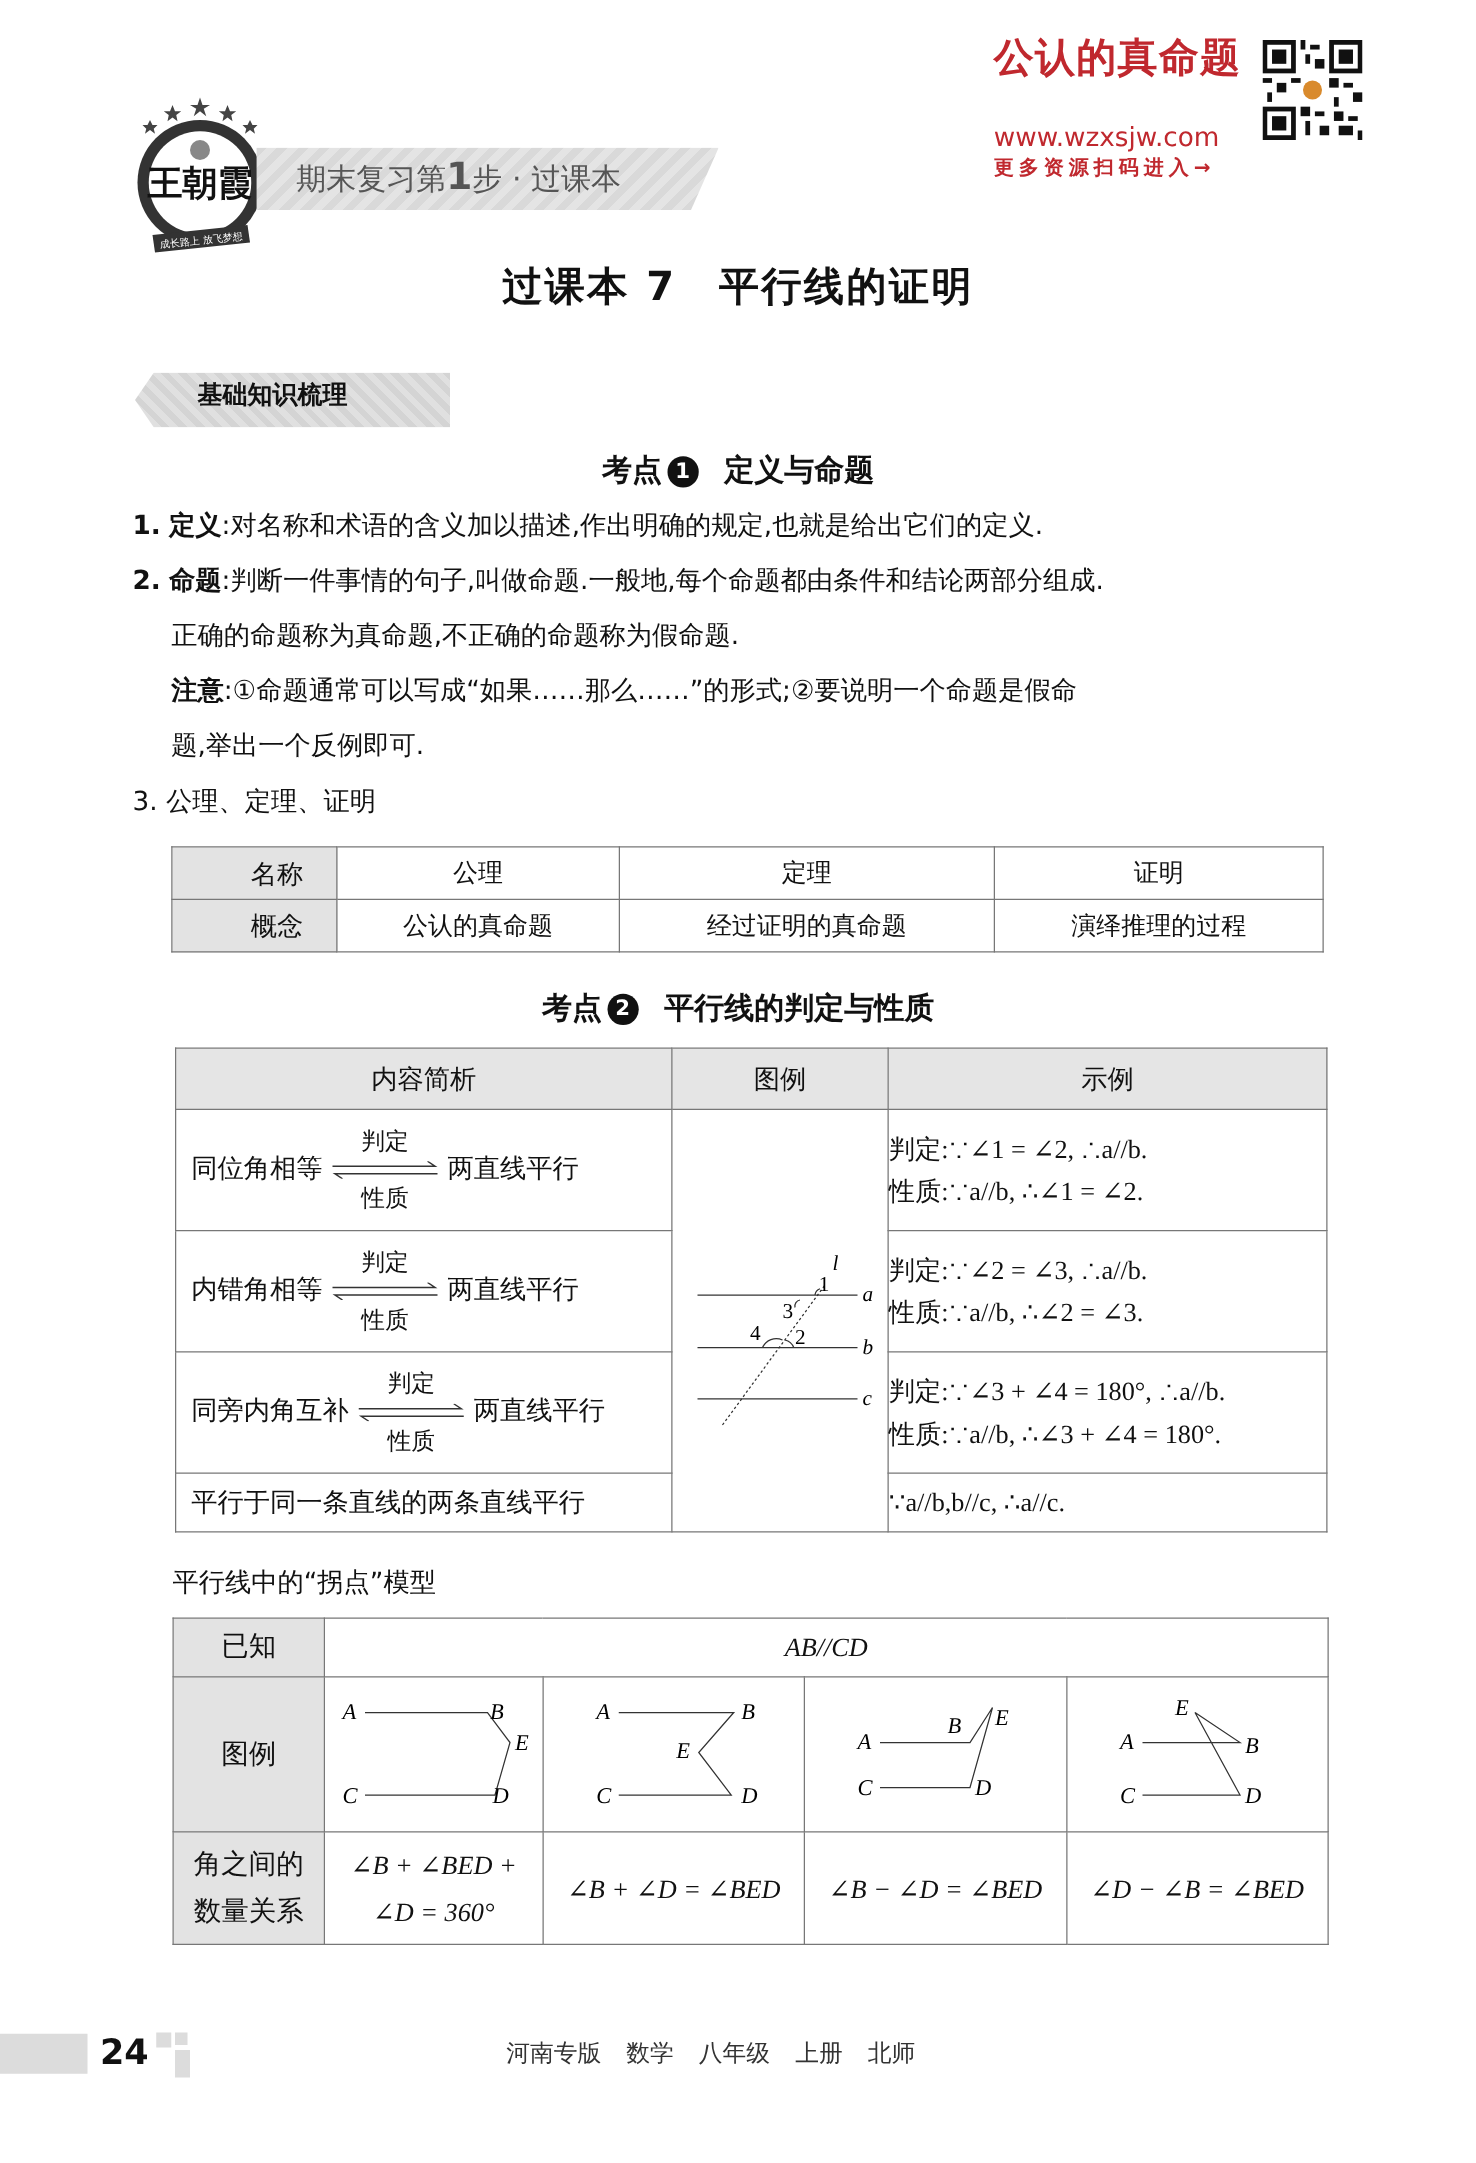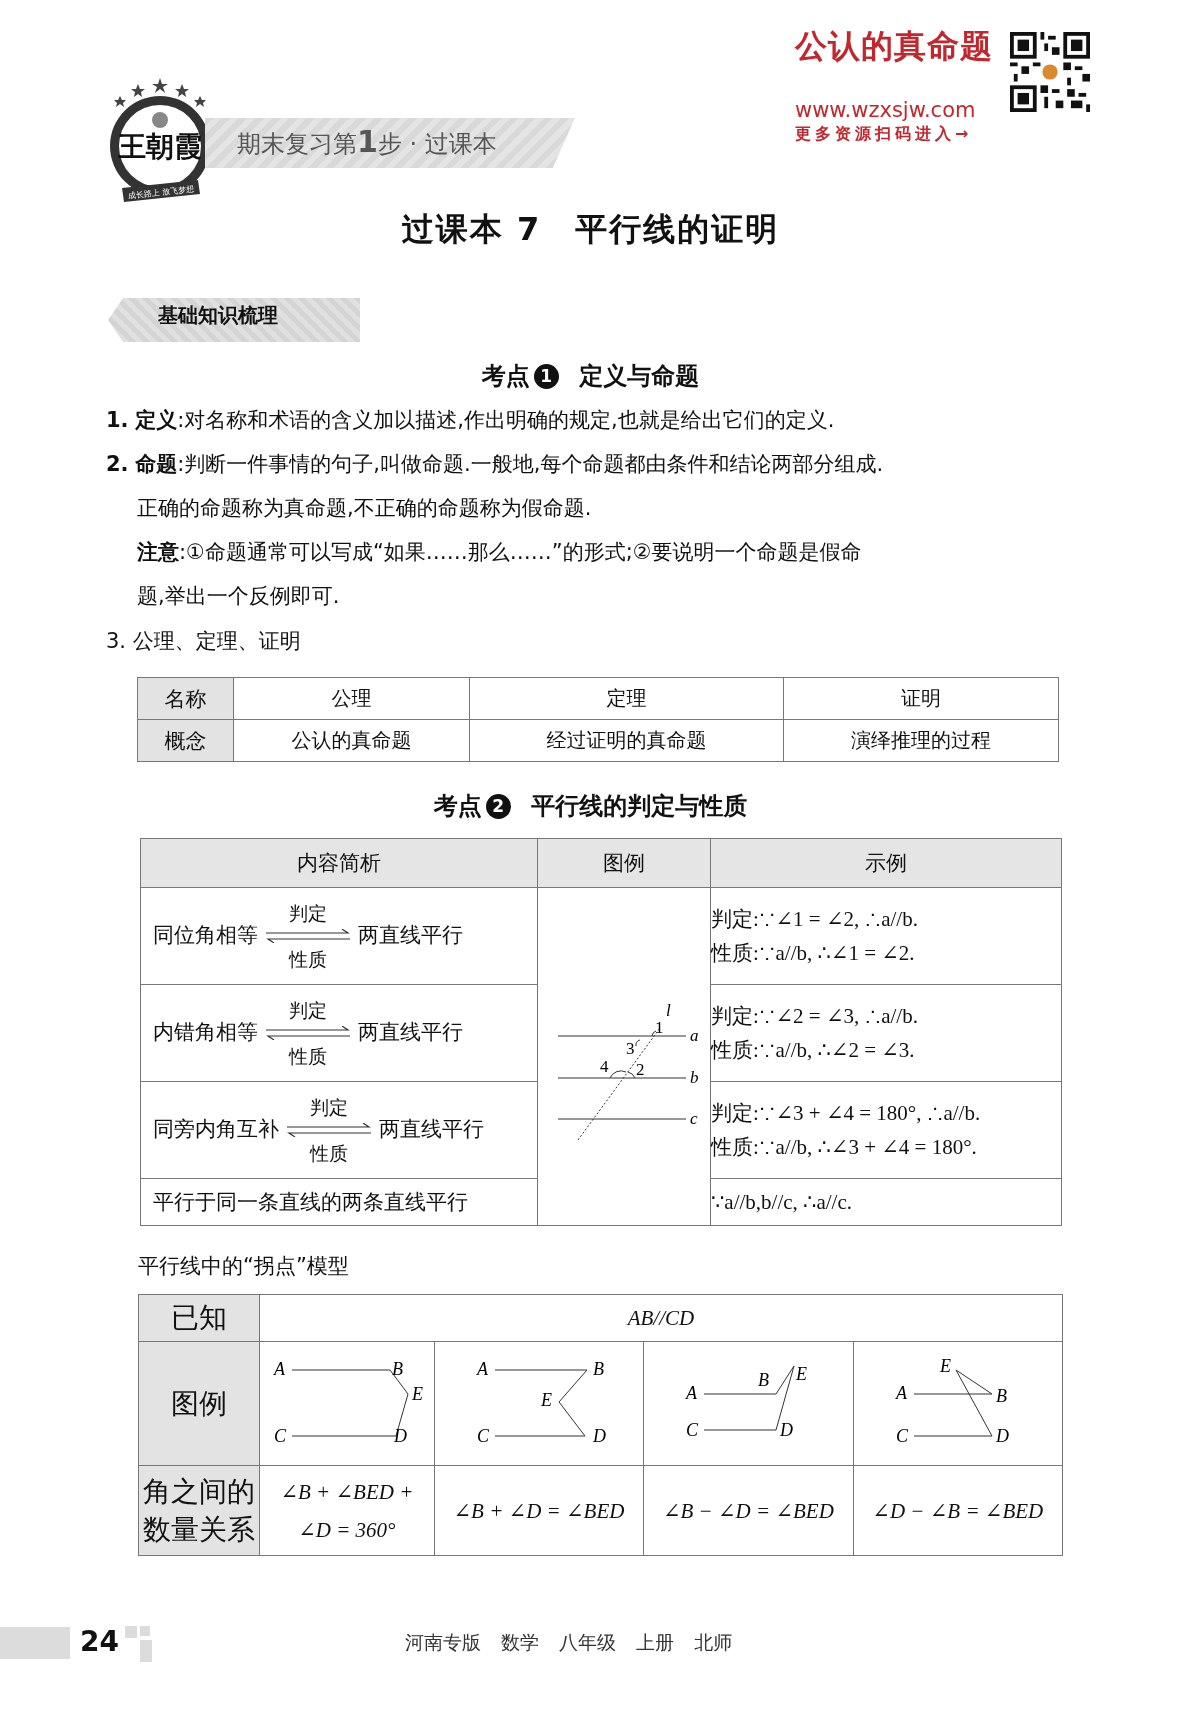--- a/index.html
+++ b/index.html
@@ -34,34 +34,34 @@
   .kp-num { display:inline-block; width:25px; height:25px; border-radius:50%; background:#111; color:#fff; font-size:17px; line-height:25px; text-align:center; vertical-align:2px; margin:0 4px; }
 
   .para { left:106px; font-family:"DejaVu Sans",sans-serif; font-size:21px; line-height:28px; white-space:nowrap; }
   .para b { font-weight:bold; }
   .indent { left:137px; }
 
   table { border-collapse:collapse; position:absolute; }
   td, th { border:1.5px solid #777; font-weight:normal; padding:0; text-align:center; vertical-align:middle; }
   .t1 { left:137px; top:677px; width:922px; font-size:20px; }
   .t1 td { height:41px; }
-  .t1 .hd { background:#e3e3e3; width:95px; font-family:"DejaVu Sans",sans-serif; font-size:21px; }
+  .t1 .hd { background:#e3e3e3; width:95px; font-family:"DejaVu Sans",sans-serif; font-size:21px;padding-left:36px; }
 
   .t2 { left:140px; top:838px; width:922px; font-size:21px; }
   .t2 .hrow td { background:#e5e5e5; height:48px; }
   .t2 td.c1 { text-align:left; padding-left:12px; height:96px; }
   .t2 td.c3 { text-align:left; padding-left:0; line-height:34px; }
   .arrow-wrap { display:inline-flex; flex-direction:column; align-items:center; vertical-align:middle; margin:0 4px; font-size:19px; line-height:20px; }
   .arrow-svg { width:92px; height:14px; display:block; margin:6px 0; }
 
   .sub-heading { left:138px; top:1252px; font-family:"DejaVu Sans",sans-serif; font-size:21px; }
 
   .t3 { left:138px; top:1294px; width:925px; font-size:21px; }
   .t3 td { border:1.5px solid #777; }
-  .t3 .hd { background:#e3e3e3; width:118px; font-family:"DejaVu Sans",sans-serif; font-size:28px; line-height:38px; }
+  .t3 .hd { background:#e3e3e3; width:118px; font-family:"DejaVu Sans",sans-serif; font-size:22px; line-height:38px; }
   .t3 .known { height:47px; }
   .t3 .fig { height:120px; }
   .t3 .rel { height:90px; font-size:21px; line-height:38px; }
 
   .footer-bar { left:0; top:1627px; width:70px; height:32px; background:#dcdcdc; }
   .footer-num { left:80px; top:1625px; font-family:"DejaVu Sans",sans-serif; font-size:28px; font-weight:bold; }
   .footer-sq1 { left:125px; top:1626px; width:12px; height:12px; background:#dcdcdc; }
   .footer-sq2 { left:140px; top:1626px; width:10px; height:10px; background:#dcdcdc; }
   .footer-sq3 { left:140px; top:1640px; width:12px; height:22px; background:#dcdcdc; }
   .footer-text { left:405px; top:1630px; font-family:"DejaVu Sans",sans-serif; font-size:19px; color:#333; word-spacing:14px; }

